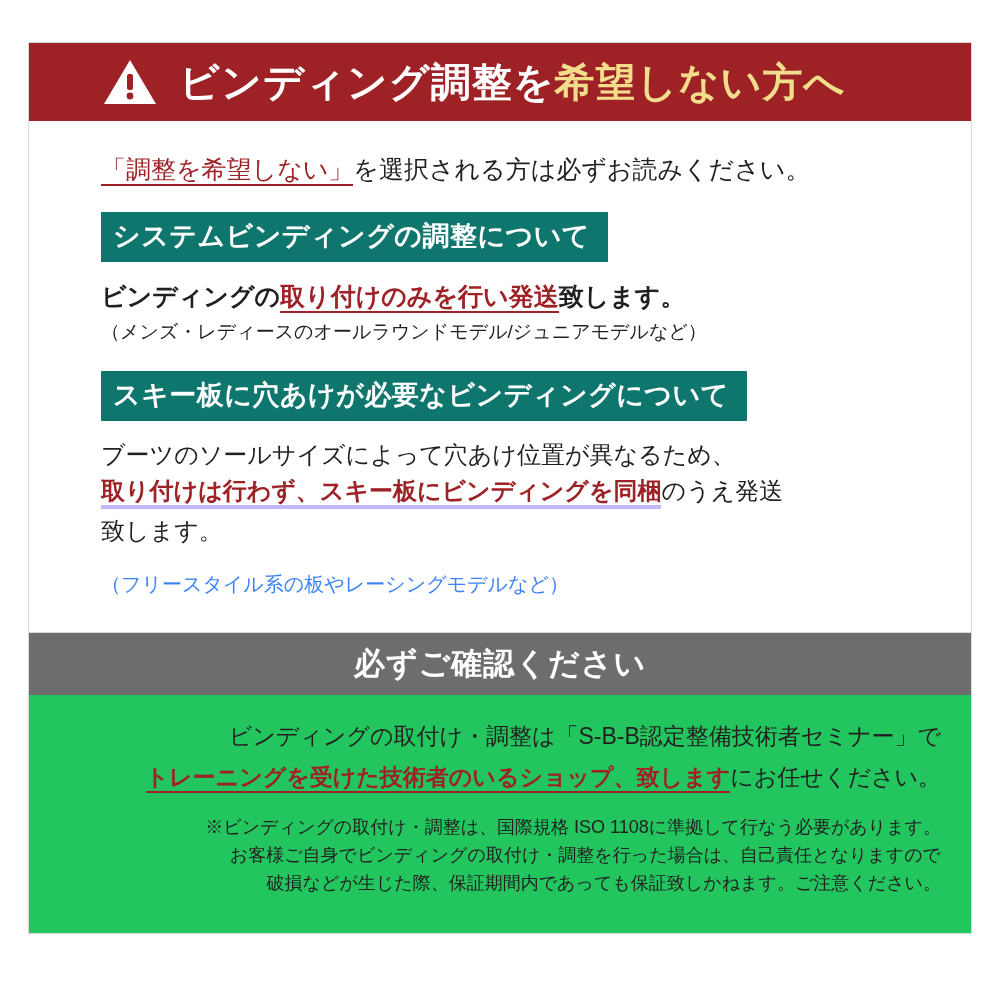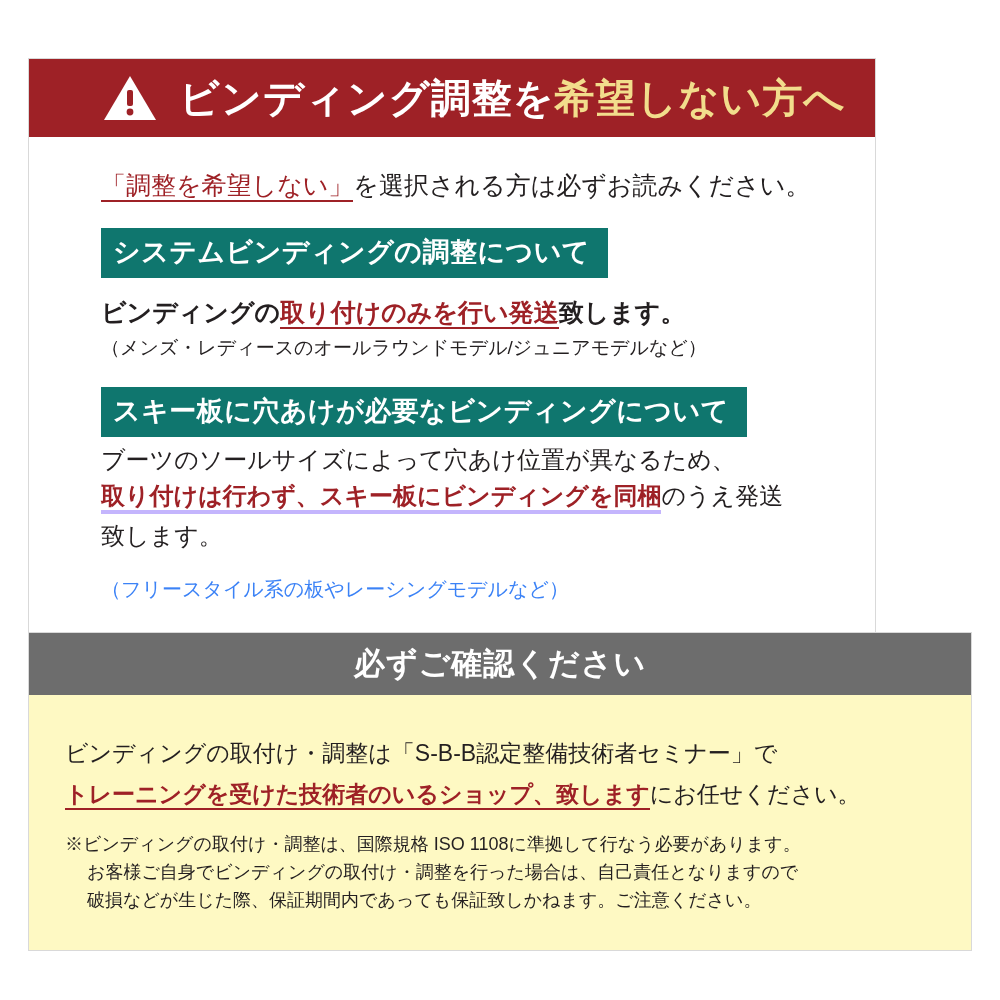--- a/index.html
+++ b/index.html
@@ -19,22 +19,22 @@
     width: 1000px;
     height: 1000px;
     background: #ffffff;
     box-sizing: border-box;
   }
 
   
   .card-one {
     position: absolute;
     left: 28px;
-    top: 58px;
-    width: 848px;
+    top: 42px;
+    width: 944px;
     border: 1px solid #d9d9d9;
     box-sizing: border-box;
     background: #ffffff;
   }
   .banner-red {
     background: #9e2126;
     height: 78px;
     display: flex;
     align-items: center;
     padding-left: 74px;
@@ -102,21 +102,21 @@
   }
   .note-line {
     font-size: 19px;
     color: #231f20;
     margin: 6px 0 26px 0;
     white-space: nowrap;
   }
   .body-plain {
     font-size: 24px;
     color: #231f20;
-    margin: 7px 0 2px 0;
+    margin: 18px 0 2px 0;
     white-space: nowrap;
     font-weight: normal;
   }
   .body-plain2 {
     font-size: 24px;
     color: #231f20;
     margin: 4px 0 2px 0;
     white-space: nowrap;
   }
   .body-plain2 .redu {
@@ -139,38 +139,39 @@
   }
 
   
   .card-two {
     position: absolute;
     left: 28px;
     top: 632px;
     width: 944px;
     border: 1px solid #d9d9d9;
     box-sizing: border-box;
-    background: #fef9c3;
+    background: #22c55e;
   }
   .banner-gray {
     background: #6d6d6d;
     height: 62px;
     display: flex;
     align-items: center;
     justify-content: center;
   }
   .banner-gray-title {
     font-size: 31px;
     font-weight: bold;
     color: #ffffff;
     letter-spacing: 1px;
   }
   .card-two-body {
-    padding: 43px 30px 34px 36px;
-    box-sizing: border-box;
+    padding: 26px 30px 34px 36px;
+    box-sizing: border-box;
+    text-align: right;
   }
   .c2-line1 {
     font-size: 23px;
     color: #231f20;
     margin: 0 0 10px 0;
     white-space: nowrap;
   }
   .c2-line2 {
     font-size: 23px;
     margin: 0 0 22px 0;

